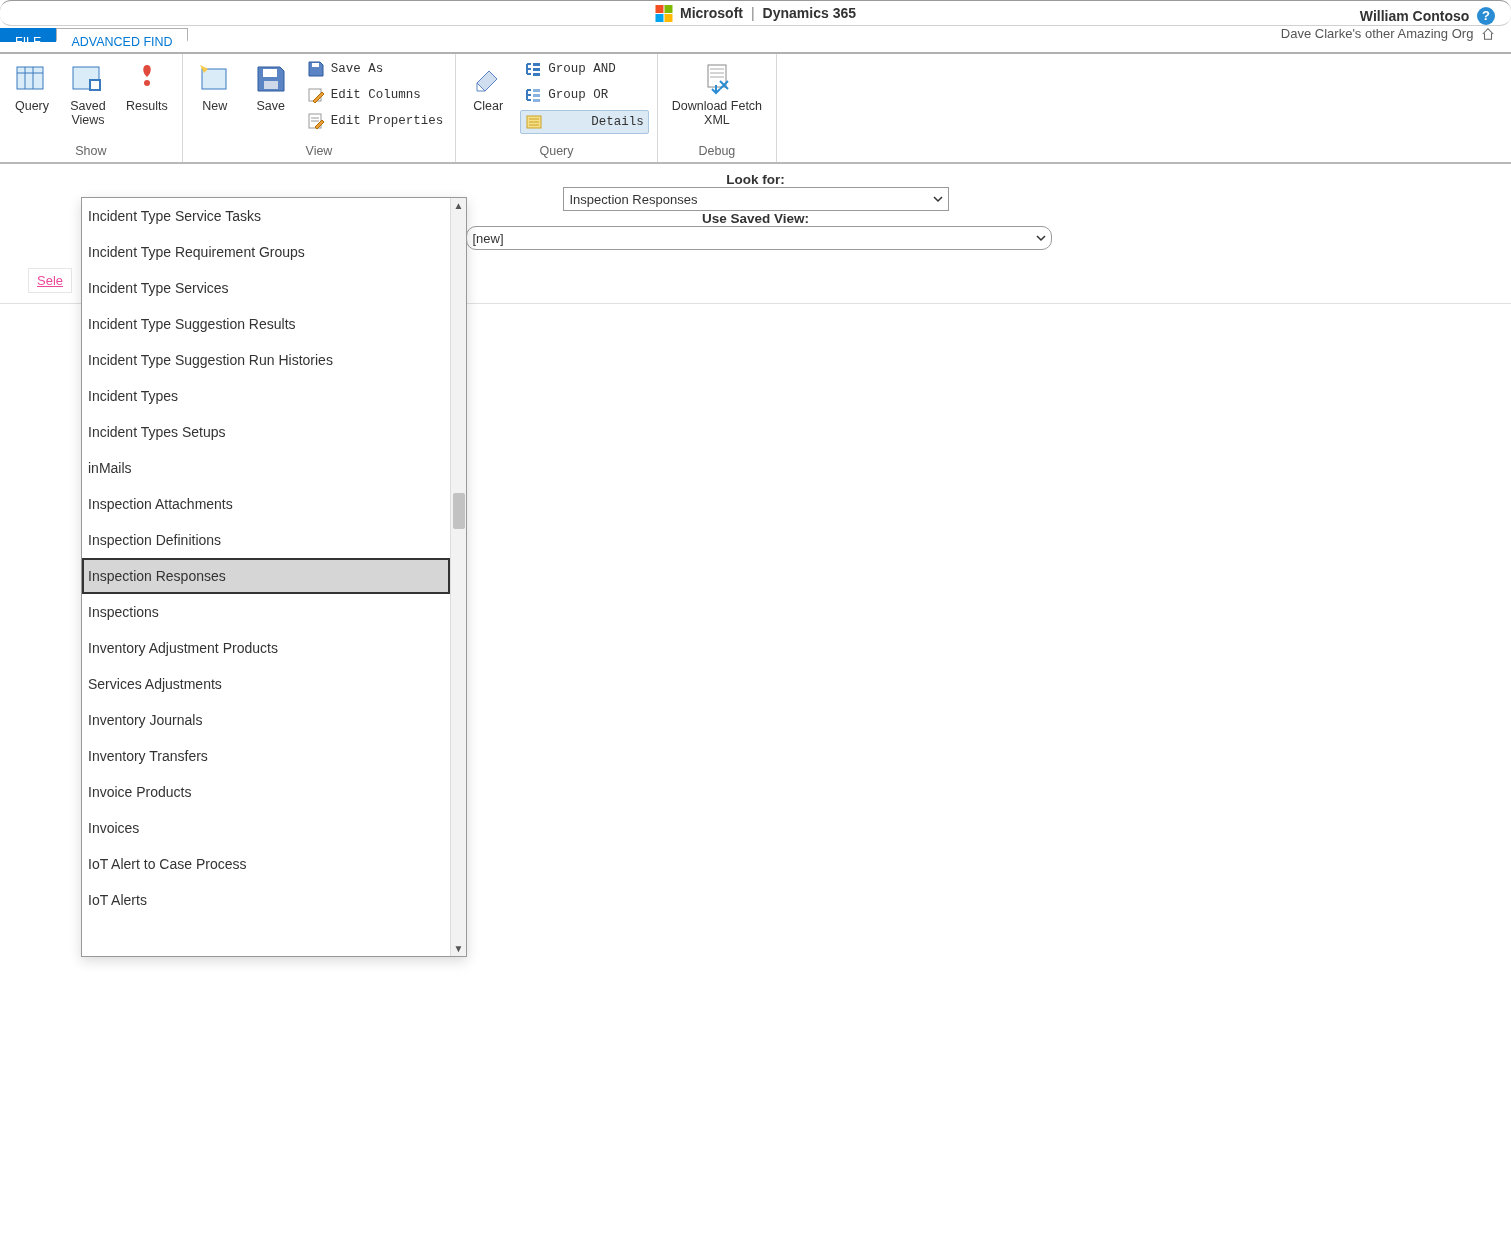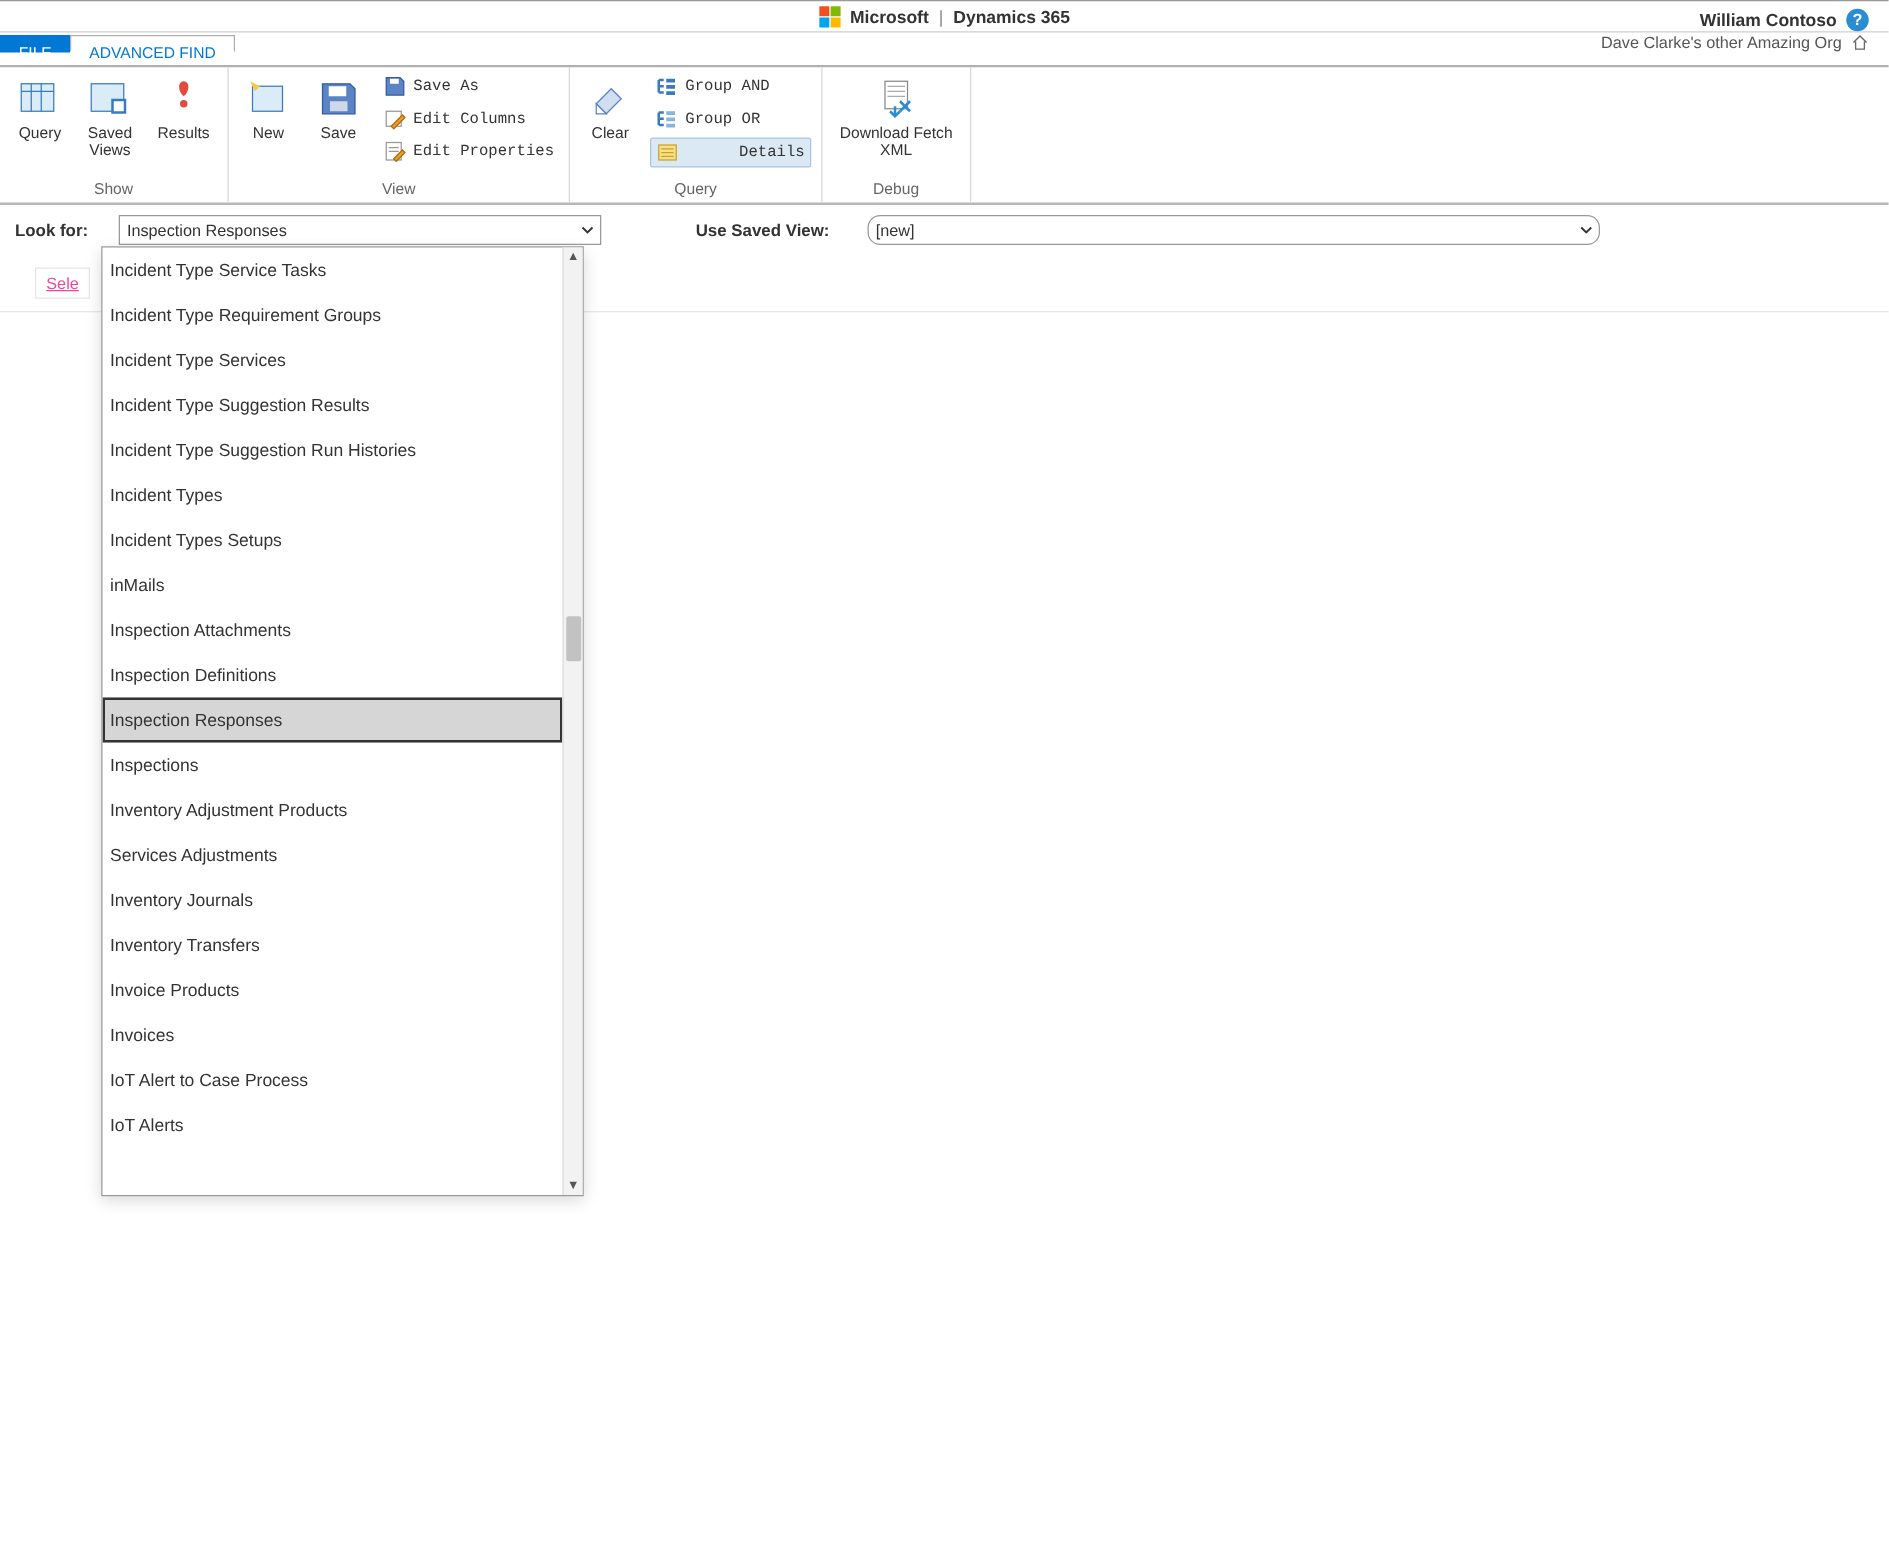--- a/index.html
+++ b/index.html
@@ -10,20 +10,21 @@
     background: #fff;
     width: 1511px;
   }
   .top-header {
     height: 26px;
     border-top: 1px solid #999;
     border-bottom: 1px solid #d0d0d0;
     display: flex;
     align-items: center;
     position: relative;
+    border-radius: 11px;
   }
   .ms-logo-wrap {
     position: absolute;
     left: 50%;
     transform: translateX(-50%);
     display: flex;
     align-items: center;
     gap: 8px;
     font-size: 14px;
     color: #333;
@@ -97,22 +98,23 @@
   .rbtn-lg .ic { width:34px; height:34px; margin-bottom:4px; display:flex; align-items:center; justify-content:center;}
   .rbtn-stack { display:flex; flex-direction:column; gap:4px;font-family:Liberation Mono, monospace; }
   .rbtn-sm {
     display:flex; align-items:center; gap:6px; padding:2px 4px; cursor:pointer;
     font-size:12.5px; line-height:1;
   }
   .rbtn-sm.hl { background:#dbe9f5; border:1px solid #a8c6e0; border-radius:2px;gap:48px;}
   .rbtn-sm .ic-sm { width:18px; height:18px; display:flex; align-items:center; justify-content:center;}
 
   .filterbar {
-    display:flex; align-items:center; gap:24px;
+    display:flex; align-items:center; gap:0;
     padding: 8px 12px;
+    flex-direction: column;
   }
   .fld-label { font-weight:700; font-size:13.5px; }
   .fld-select {
     border:1px solid #999; height:24px; display:flex; align-items:center;
     padding:0 6px; background:#fff; position:relative;
     font-size:13px;
   }
   .fld-select .chev {
     position:absolute; right:4px; top:50%; transform:translateY(-50%);
     pointer-events:none;

